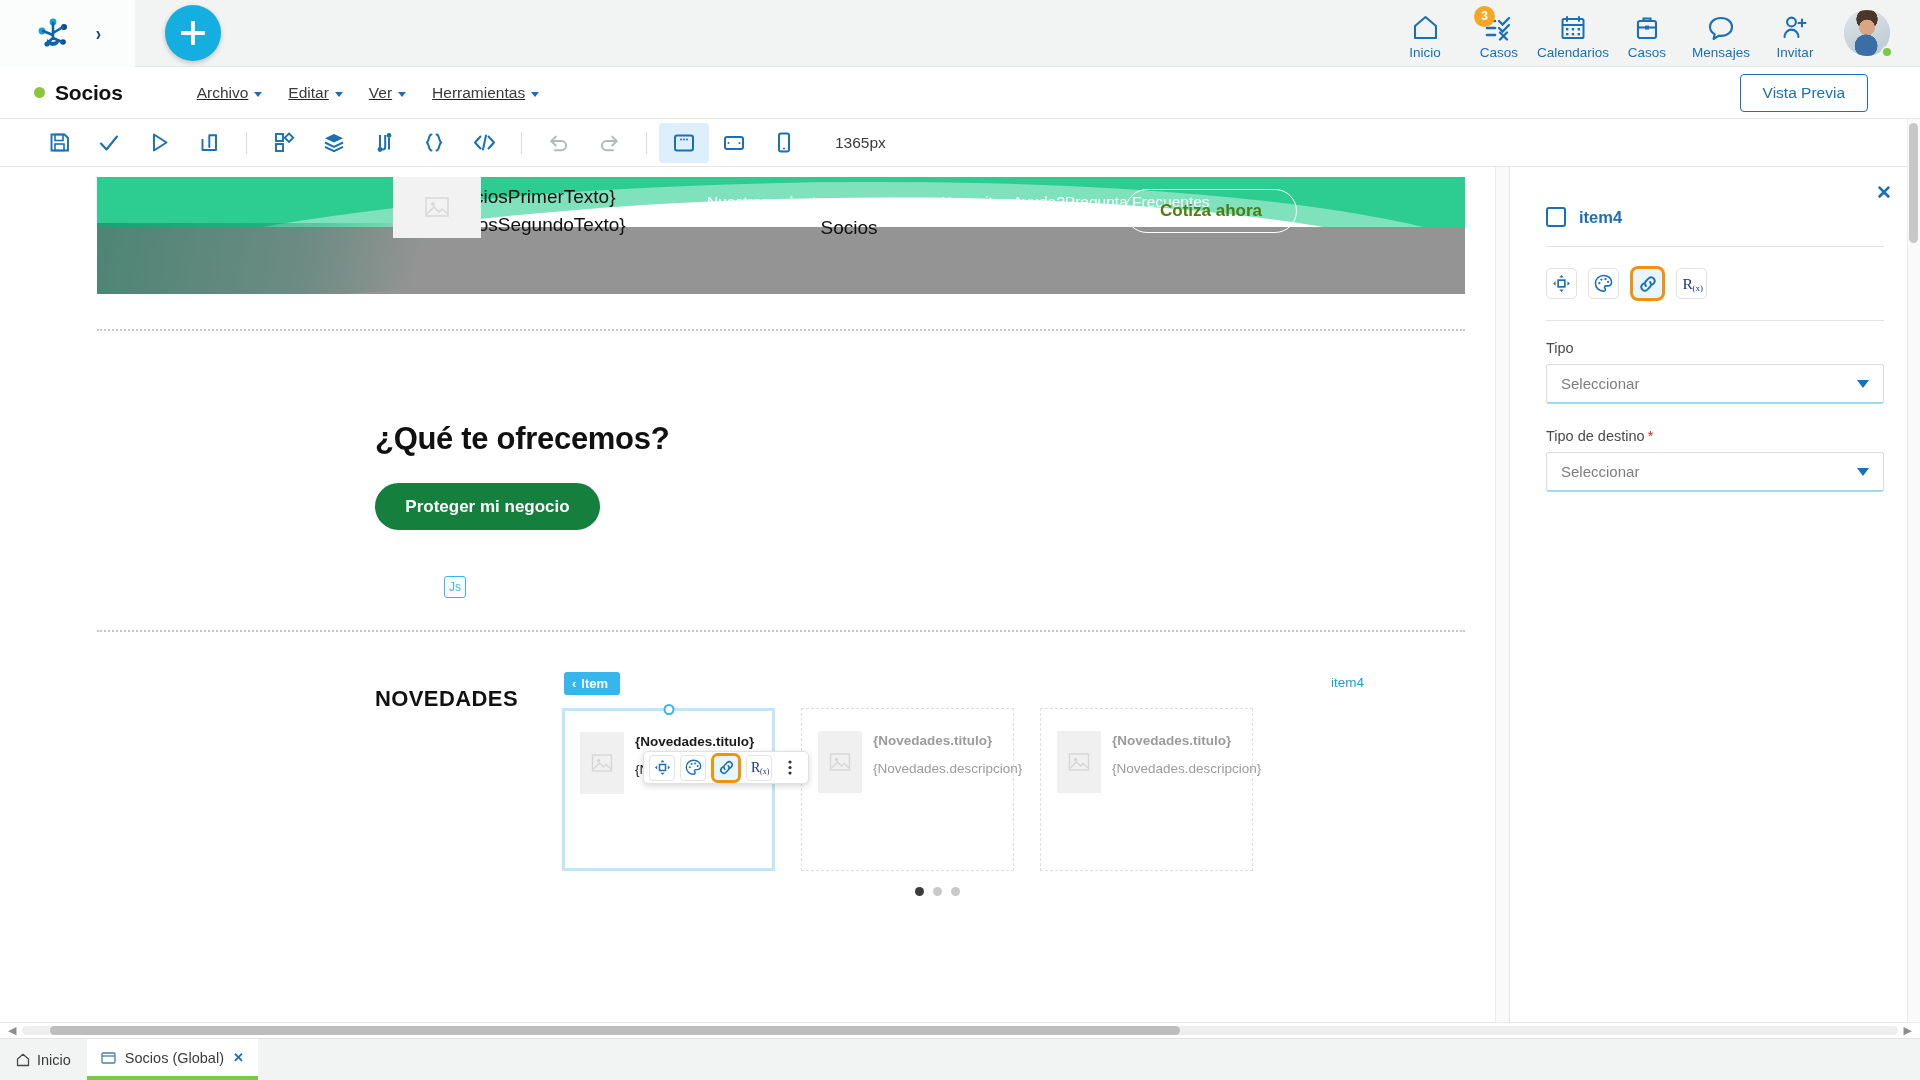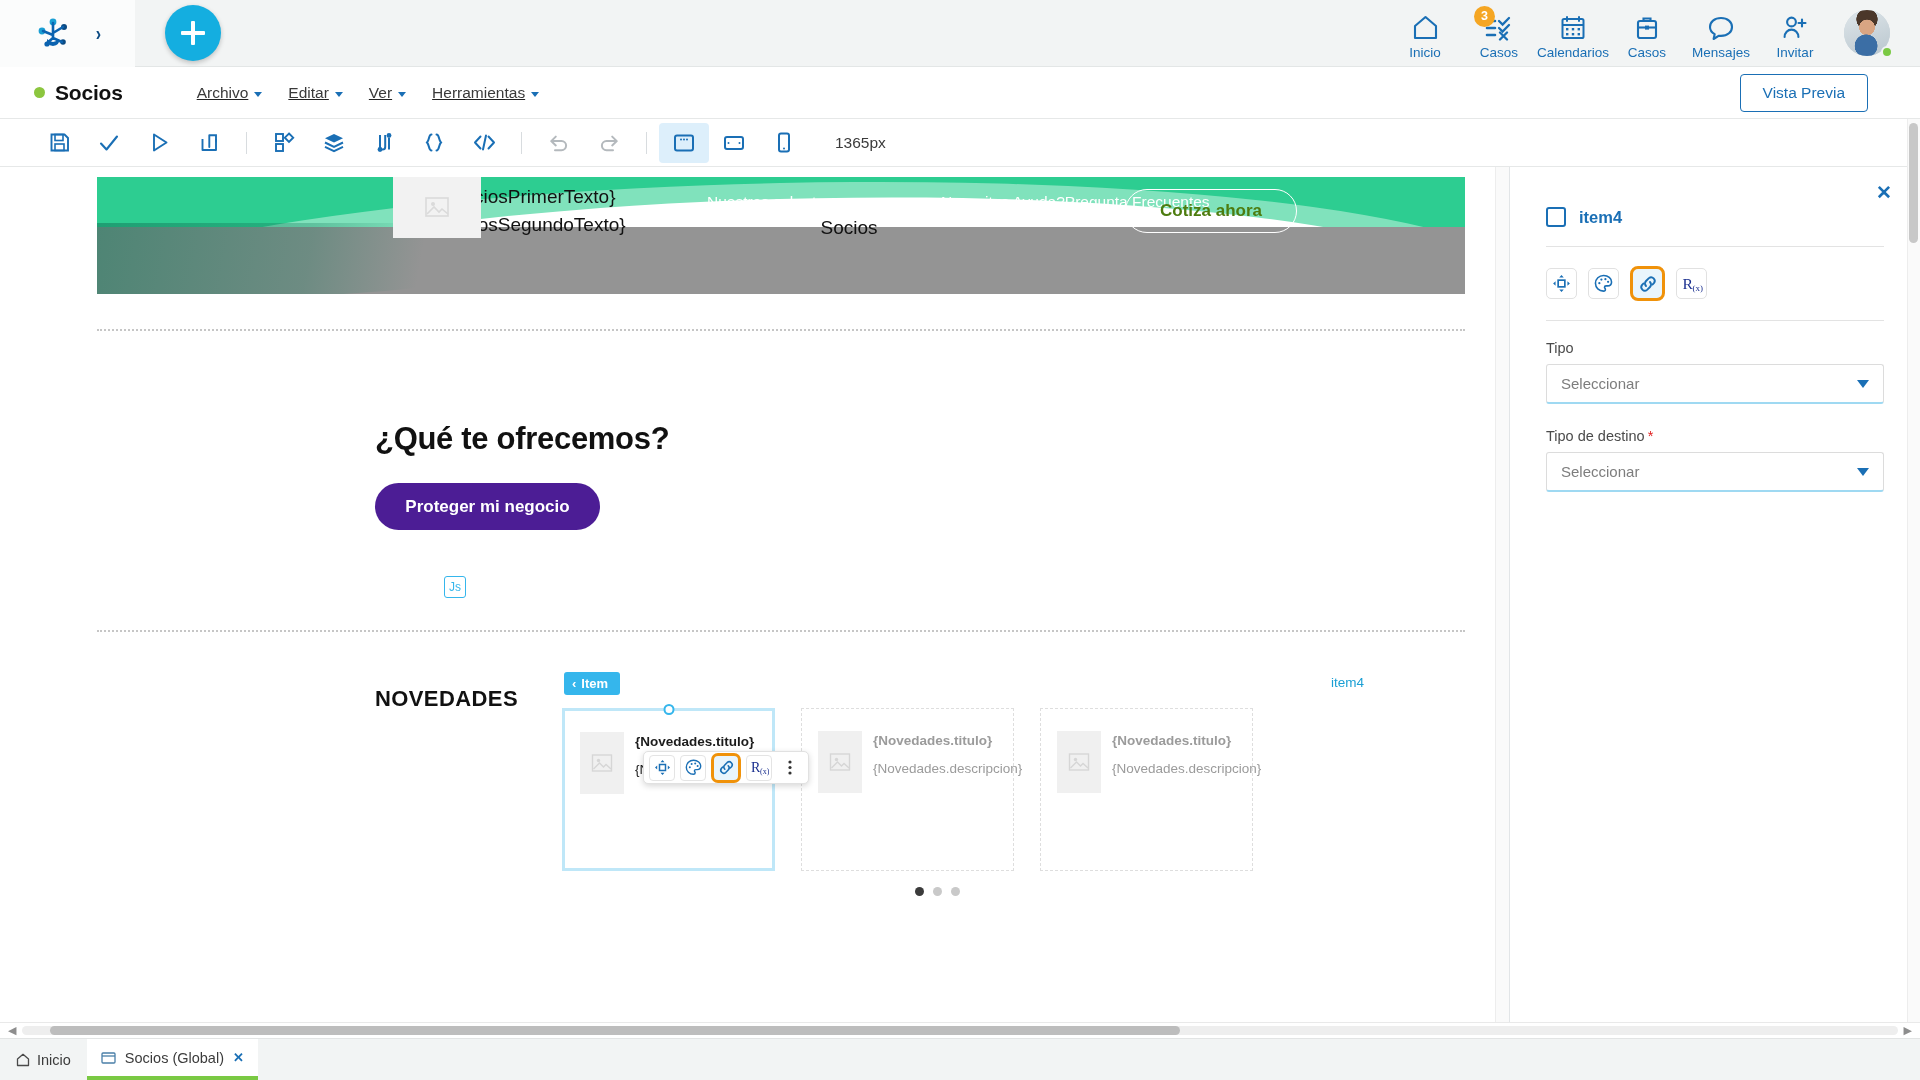--- a/index.html
+++ b/index.html
@@ -83,21 +83,21 @@
   .hero-socios { position:absolute; left:652px; top:40px; color:#111; font-size:19px; font-weight:400; width:200px; text-align:center;}
   .cotiza { position:absolute; right:168px; top:12px; height:44px; padding:0 34px; border:1.5px solid #fff; border-radius:24px;
             color:#4d7c0f; font-size:17px; font-weight:700; display:flex; align-items:center; }
 
   .dash-row { border-top:2px dotted #c6c6c6; margin-top:35px; }
   .sec1 { padding:42px 0 0 278px; }
   .h1 { font-size:31px; font-weight:700; color:#111; letter-spacing:-.3px;margin-top:48px; }
   .lead { font-size:16.5px; color:#1b1b1b; margin-top:24px; }
   .js-badge { position:absolute; left:347px; top:409px; width:22px; height:22px; border:1px solid #35b6ec; background:#fff; border-radius:3px;
               color:#35b6ec; font-size:12px; display:flex; align-items:center; justify-content:center; z-index:6; }
-  .cta { margin-top:26px; width:225px; height:47px; background:#4c1d95; border-radius:24px; color:#fff; font-size:17px; font-weight:700;
+  .cta { margin-top:26px; width:225px; height:47px; background:#15803d; border-radius:24px; color:#fff; font-size:17px; font-weight:700;
          display:flex; align-items:center; justify-content:center; }
 
   .sec2 { margin-top:54px; }
   .novedades-title { padding-left:278px; font-size:22px; font-weight:700; color:#111; letter-spacing:.4px; }
   .carousel-wrap { position:relative; margin-left:465px; margin-top:-30px; width:900px; }
   .item-tag { position:absolute; left:2px; top:-10px; background:#35b6ec; color:#fff; font-size:13px; font-weight:600;
               padding:4px 12px 4px 8px; border-radius:3px; display:flex; align-items:center; gap:5px; z-index:7; }
   .item4-lbl { position:absolute; right:98px; top:-7px; color:#1a9fd4; font-size:13.5px; z-index:7; }
   .cards { display:flex; gap:26px; padding-top:26px; }
   .card { width:213px; height:163px; background:#fff; border:1px dashed #dedede; position:relative; padding:22px 16px; }

